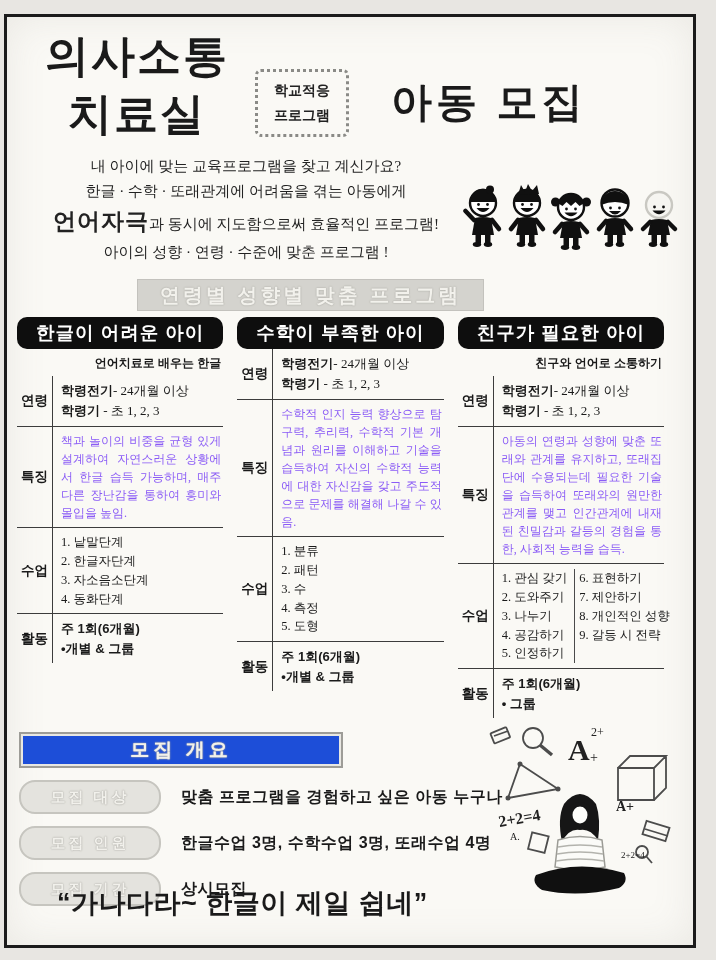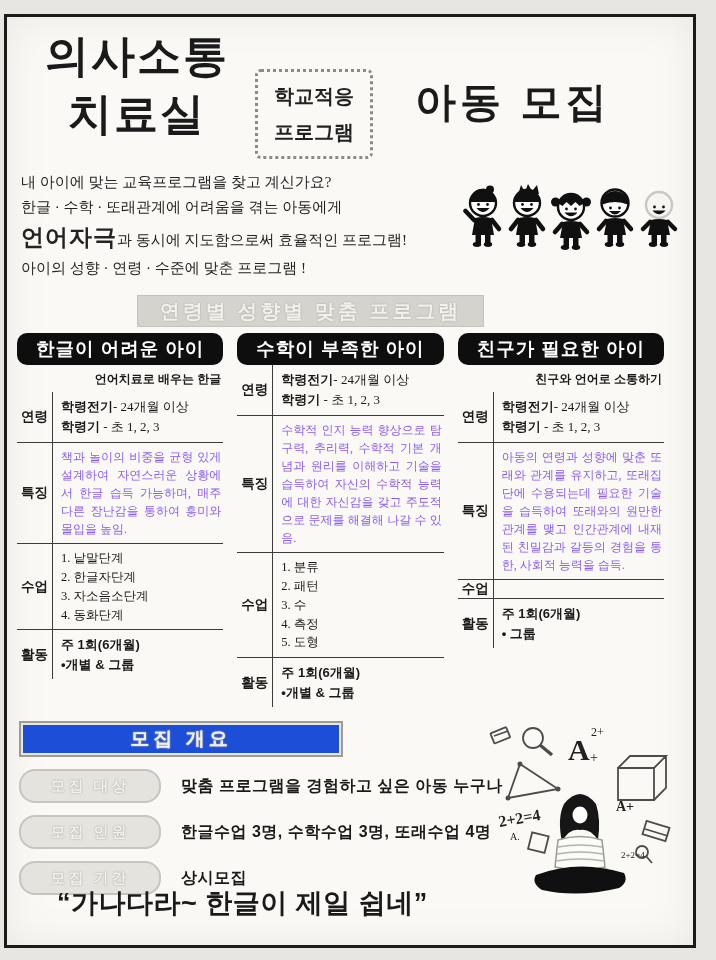--- a/index.html
+++ b/index.html
@@ -12,26 +12,26 @@
   .frame{
     position:absolute;left:4px;top:14px;width:686px;height:928px;
     border:3px solid #1b1b1b;background:#faf9f5;
     box-shadow:inset 0 0 40px rgba(120,115,105,.12);
   }
   
   .header{display:flex;align-items:flex-start;padding:10px 14px 0 38px;gap:26px;}
   .title-left{font-size:44px;font-weight:bold;line-height:1.32;text-align:center;letter-spacing:2px;white-space:nowrap;}
   .dotted-badge{
     margin-top:42px;border:3px dotted #8a8a86;border-radius:6px;
-    padding:6px 16px;font-size:20px;font-weight:bold;line-height:1.8;
+    padding:6px 16px;font-size:14px;font-weight:bold;line-height:1.8;
     text-align:center;white-space:nowrap;color:#222;
   }
   .title-right{font-size:41px;font-weight:bold;margin-top:48px;letter-spacing:4px;white-space:nowrap;margin-left:16px;}
   
-  .intro{margin:12px 0 16px 14px;font-family:"Liberation Serif", serif;font-size:15px;line-height:1.5;color:#222;width:450px;}
+  .intro{margin:12px 0 16px 14px;font-family:"Liberation Serif", serif;font-size:15px;line-height:1.5;color:#222;width:450px;text-align:center;}
   .intro .big{font-size:23px;font-weight:bold;font-family:"Liberation Sans", sans-serif;letter-spacing:1px;}
   .intro div{margin-bottom:2px;white-space:nowrap;}
   
   .children{position:absolute;top:166px;right:14px;width:216px;height:72px;}
   
   .section-banner{
     margin:8px 0 0 130px;width:345px;height:30px;
     background:#d4d3ce;border:1px solid #c3c2bd;
     display:flex;align-items:center;justify-content:center;
     font-size:20px;font-weight:bold;letter-spacing:3px;
@@ -273,20 +273,35 @@
             <div><span class="bold">학령전기</span><span>- 24개월 이상</span></div>
             <div><span class="bold">학령기</span><span> - 초 1, 2, 3</span></div>
           </div>
         </div>
         <div class="trow">
           <div class="tlabel">특징</div>
           <div class="tcell feature">아동의 연령과 성향에 맞춘 또래와 관계를 유지하고, 또래집단에 수용되는데 필요한 기술을 습득하여 또래와의 원만한 관계를 맺고 인간관계에 내재된 친밀감과 갈등의 경험을 통한, 사회적 능력을 습득.</div>
         </div>
         <div class="trow">
           <div class="tlabel">수업</div>
+          <div class="tcell classes classes2">
+            <div>
+              <div>1. 관심 갖기</div>
+              <div>2. 도와주기</div>
+              <div>3. 나누기</div>
+              <div>4. 공감하기</div>
+              <div>5. 인정하기</div>
+            </div>
+            <div class="sub2">
+              <div>6. 표현하기</div>
+              <div>7. 제안하기</div>
+              <div>8. 개인적인 성향</div>
+              <div>9. 갈등 시 전략</div>
+            </div>
+          </div>
         </div>
         <div class="trow">
           <div class="tlabel">활동</div>
           <div class="tcell activity">
             <div>주 1회(6개월)</div>
             <div>• 그룹</div>
           </div>
         </div>
       </div>
     </section>

